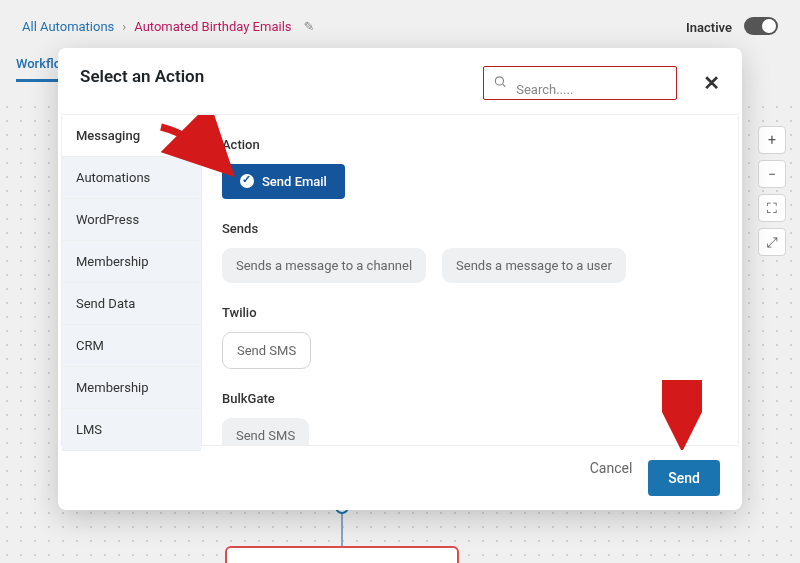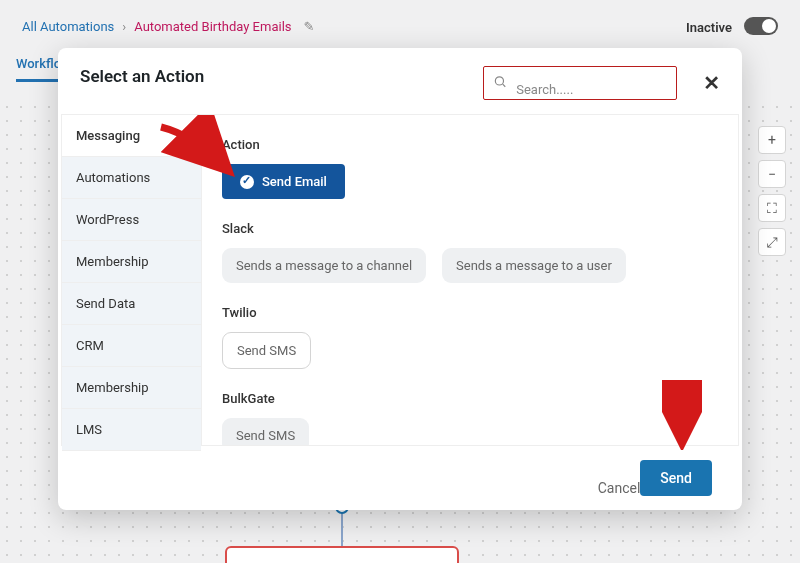--- a/index.html
+++ b/index.html
@@ -26,26 +26,26 @@
 .search-input{width:194px;height:34px;border:1px solid #b91c1c;border-radius:2px;padding:12px 10px 0 32px;font-size:13px;color:#666}
 .search-input::placeholder{color:#888}
 .search-icon{position:absolute;left:10px;top:50%;transform:translateY(-50%);color:#888;font-size:14px}
 .close-btn{margin-left:14px;font-size:20px;color:#333;cursor:pointer;background:none;border:none;font-weight:bold}
 .modal-body{display:flex;border-top:1px solid #eee;border-bottom:1px solid #eee;max-height:332px;border-left:1px solid #eee;border-right:1px solid #eee;margin:0 3px}
 .sidebar{width:140px;background:#fff;border-right:1px solid #eee}
 .sidebar-item{padding:13px 14px;font-size:13px;color:#333;border-bottom:1px solid #eee;cursor:pointer;background:#f0f4f8}
 .sidebar-item.active{background:#fff;font-weight:500}
 .content{flex:1;padding:16px 20px;overflow:auto}
 .section-title{font-size:13px;color:#333;font-weight:500;margin:6px 0 12px}
-.action-btn{display:inline-flex;align-items:center;gap:8px;background:#14559c;color:#fff;border:none;border-radius:4px;padding:10px 18px;font-size:13px;font-weight:500;cursor:pointer}
+.action-btn{display:inline-flex;gap:8px;background:#14559c;color:#fff;border:none;border-radius:4px;padding:10px 18px;font-size:13px;font-weight:500;cursor:pointer}
 .check-circle{width:14px;height:14px;background:#fff;border-radius:50%;display:inline-block;position:relative}
 .check-circle::after{content:"✓";position:absolute;top:-1px;left:2px;font-size:11px;color:#14559c;font-weight:bold}
 .action-chip{display:inline-block;background:#eef0f2;color:#666;border:none;border-radius:9px;padding:10px 14px;font-size:13px;cursor:pointer;margin-right:12px}
 .action-chip.light{background:#fff;border:1px solid #d4d4d4;color:#666}
-.modal-foot{display:flex;justify-content:flex-end;align-items:flex-end;padding:14px 30px}
+.modal-foot{display:flex;justify-content:flex-end;align-items:flex-start;gap:16px;padding:14px 22px}
 .btn-cancel{background:none;border:none;color:#666;font-size:14px;cursor:pointer}
 .btn-done{background:#1a74b0;color:#fff;border:none;border-radius:4px;padding:10px 20px;font-size:14px;font-weight:500;cursor:pointer}
 .arrow{position:absolute;pointer-events:none}
 .arrow svg{display:block}
 .goal-box{position:absolute;top:546px;left:225px;width:234px;height:60px;border:2px solid #d94d4a;border-radius:6px;background:#fff}
 .connector{position:absolute;top:502px;left:341px;width:2px;height:44px;background:#8aa5cb}
 .connector-dot{position:absolute;top:500px;left:335px;width:14px;height:14px;border:2px solid #1a74b0;background:#fff;border-radius:50%}
 </style>
 </head>
 <body>
@@ -107,21 +107,21 @@
       <div class="sidebar-item">LMS</div>
     </div>
 
     <div class="content">
       <div class="section-title">Action</div>
       <button class="action-btn">
         <span class="check-circle"></span>
         <span>Send Email</span>
       </button>
 
-      <div class="section-title" style="margin-top:22px">Slack</div>
+      <div class="section-title" style="margin-top:22px">Sends</div>
       <button class="action-chip">Sends a message to a channel</button>
       <button class="action-chip">Sends a message to a user</button>
 
       <div class="section-title" style="margin-top:22px">Twilio</div>
       <button class="action-chip light">Send SMS</button>
 
       <div class="section-title" style="margin-top:22px">BulkGate</div>
       <button class="action-chip">Send SMS</button>
     </div>
   </div>

